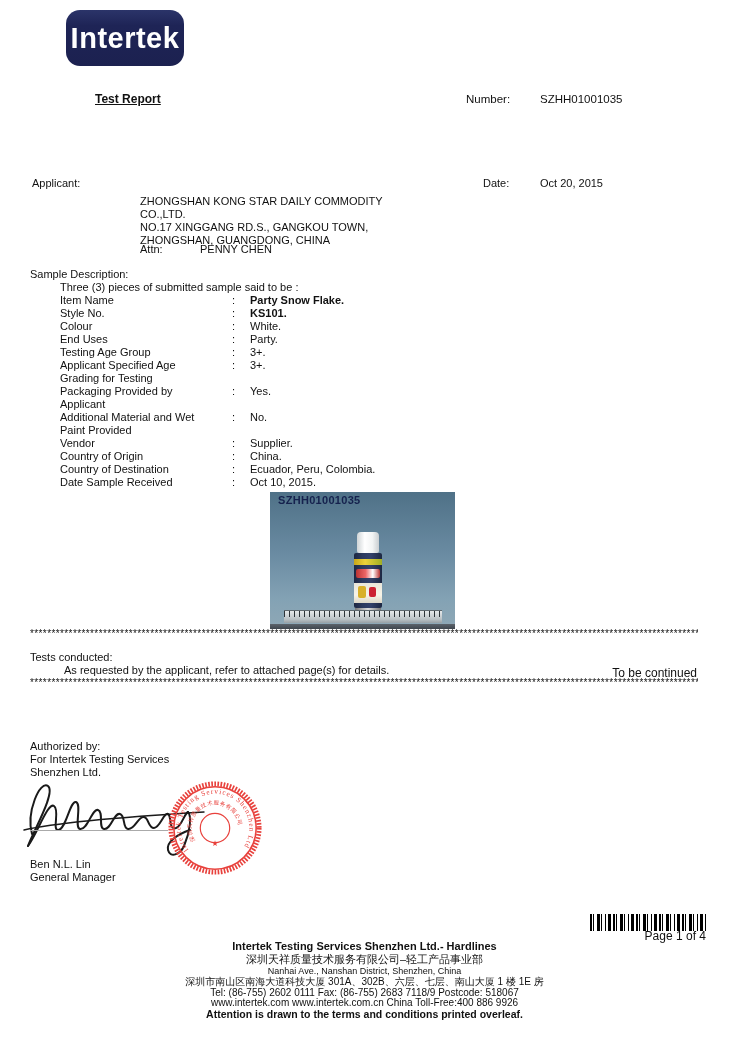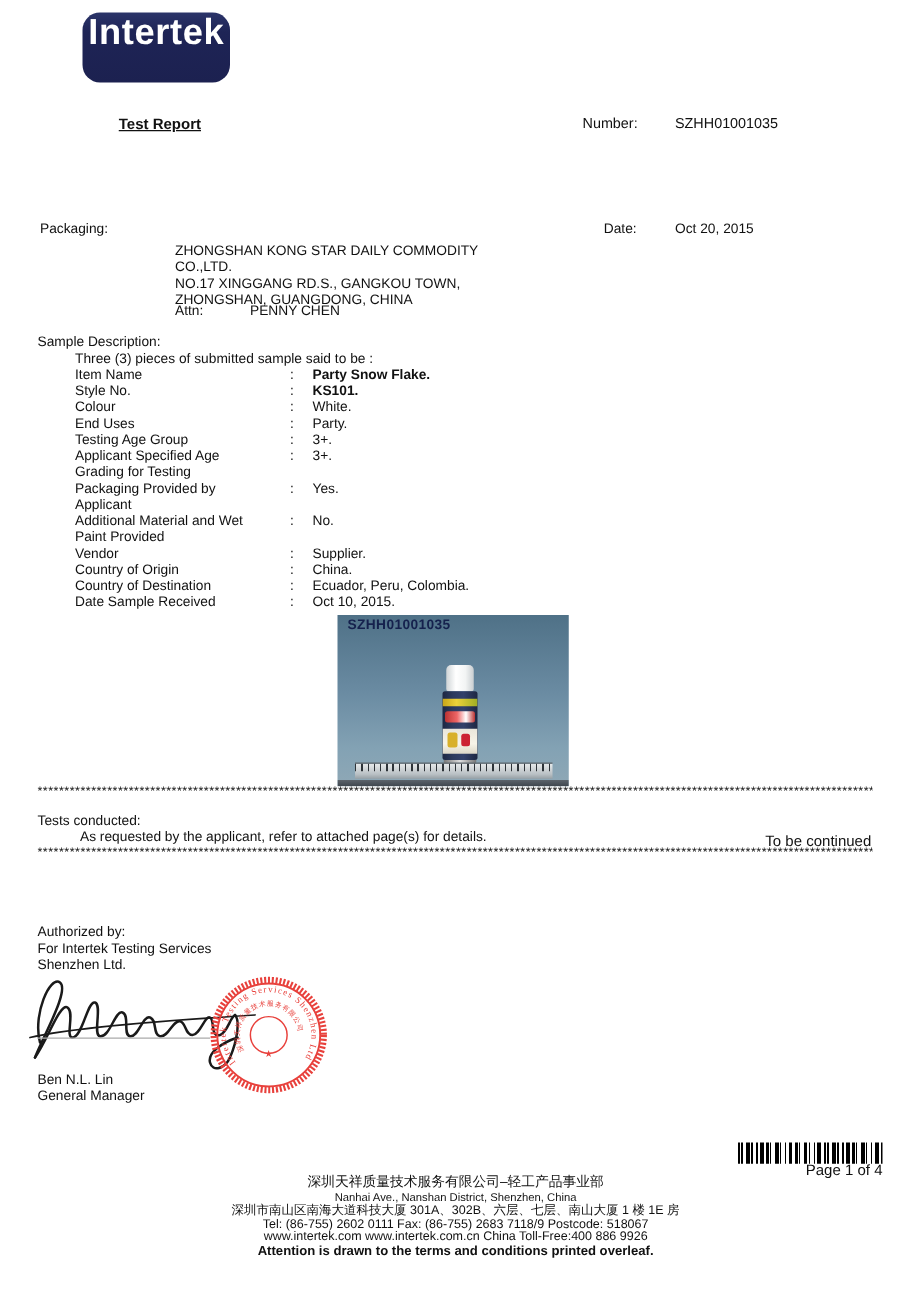--- a/index.html
+++ b/index.html
@@ -9,21 +9,21 @@
     background:#fff; overflow:hidden;
     font-family:"Liberation Sans", sans-serif; color:#111; font-size:11px;
   }
   .abs { position:absolute; }
   .bold { font-weight:bold; }
 
   
   .logo {
     left:66px; top:10px; width:118px; height:56px;
     background:linear-gradient(180deg,#2b3469 0%, #1e2456 28%, #1c2150 100%);
-    border-radius:14px; display:flex; align-items:flex-start; justify-content:center;
+    border-radius:14px; display:flex; align-items:center; justify-content:center;
   }
   .logo span { color:#fff; font-size:29px; font-weight:bold; letter-spacing:0.5px; }
 
   .test-report { left:95px; top:92px; font-weight:bold; text-decoration:underline; font-size:12px; }
   .number-label { left:466px; top:93px; font-size:11.5px; }
   .number-value { left:540px; top:93px; font-size:11.5px; }
 
   
   .applicant-label { left:32px; top:177px; }
   .applicant-lines { left:140px; top:195px; width:330px; line-height:13px; }
@@ -106,21 +106,21 @@
 
 <div class="page">
 
   <div class="abs logo">
     <span>Intertek</span>
   </div>
   <div class="abs test-report">Test Report</div>
   <div class="abs number-label">Number:</div>
   <div class="abs number-value">SZHH01001035</div>
 
-  <div class="abs applicant-label">Packaging:</div>
+  <div class="abs applicant-label">Applicant:</div>
   <div class="abs applicant-lines">
     <div>ZHONGSHAN KONG STAR DAILY COMMODITY</div>
     <div>CO.,LTD.</div>
     <div>NO.17 XINGGANG RD.S., GANGKOU TOWN,</div>
     <div>ZHONGSHAN, GUANGDONG, CHINA</div>
   </div>
   <div class="abs date-label">Date:</div>
   <div class="abs date-value">Oct 20, 2015</div>
   <div class="abs attn-label">Attn:</div>
   <div class="abs attn-value">PENNY CHEN</div>
@@ -288,20 +288,21 @@
     <text x="50" y="68" fill="#e8413c" font-size="8" text-anchor="middle">★</text>
   </svg>
 
   <div class="abs auth-name">Ben N.L. Lin</div>
   <div class="abs auth-title">General Manager</div>
 
   <div class="abs barcode"></div>
   <div class="abs page-num">Page 1 of 4</div>
 
   <div class="abs footer">
+    <div class="f1">Intertek Testing Services Shenzhen Ltd.- Hardlines</div>
     <div class="f2">深圳天祥质量技术服务有限公司–轻工产品事业部</div>
     <div class="f4">Nanhai Ave., Nanshan District, Shenzhen, China</div>
     <div class="f5">深圳市南山区南海大道科技大厦 301A、302B、六层、七层、南山大厦 1 楼 1E 房</div>
     <div class="f6">Tel: (86-755) 2602 0111  Fax: (86-755) 2683 7118/9  Postcode: 518067</div>
     <div class="f7">www.intertek.com  www.intertek.com.cn  China Toll-Free:400 886 9926</div>
     <div class="f8">Attention is drawn to the terms and conditions printed overleaf.</div>
   </div>
 
 </div>
 

